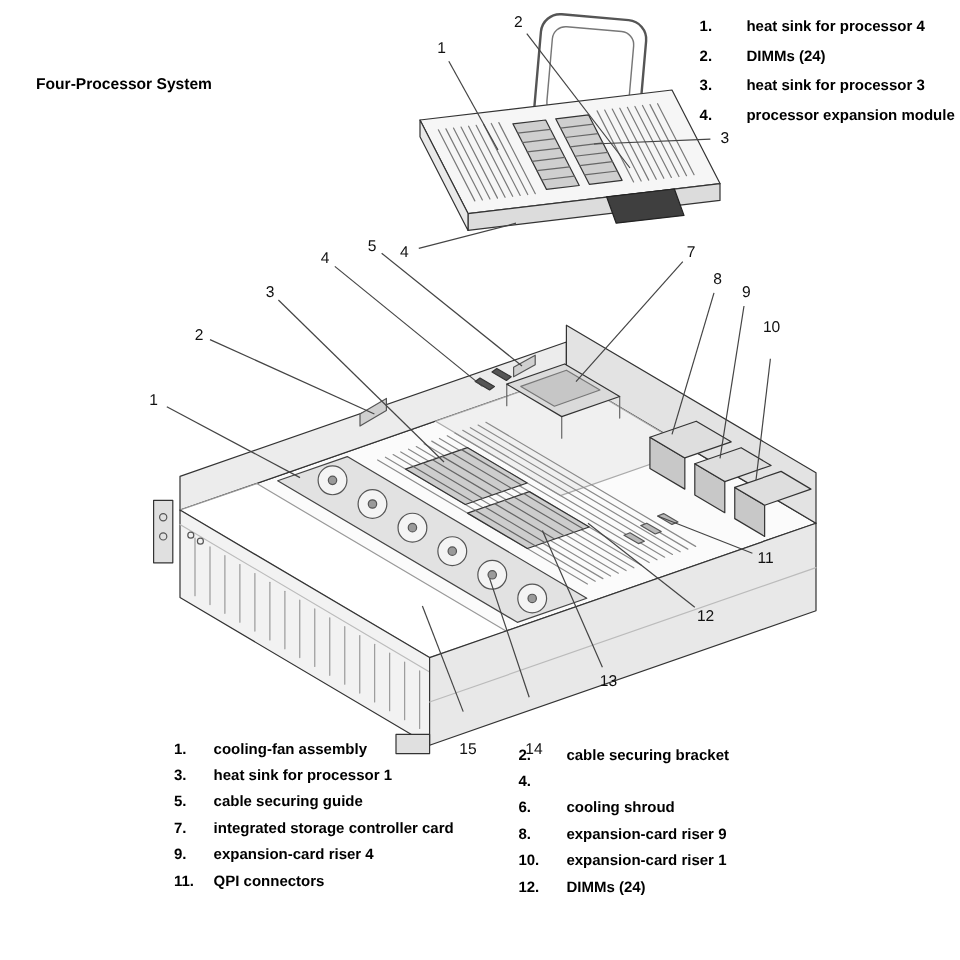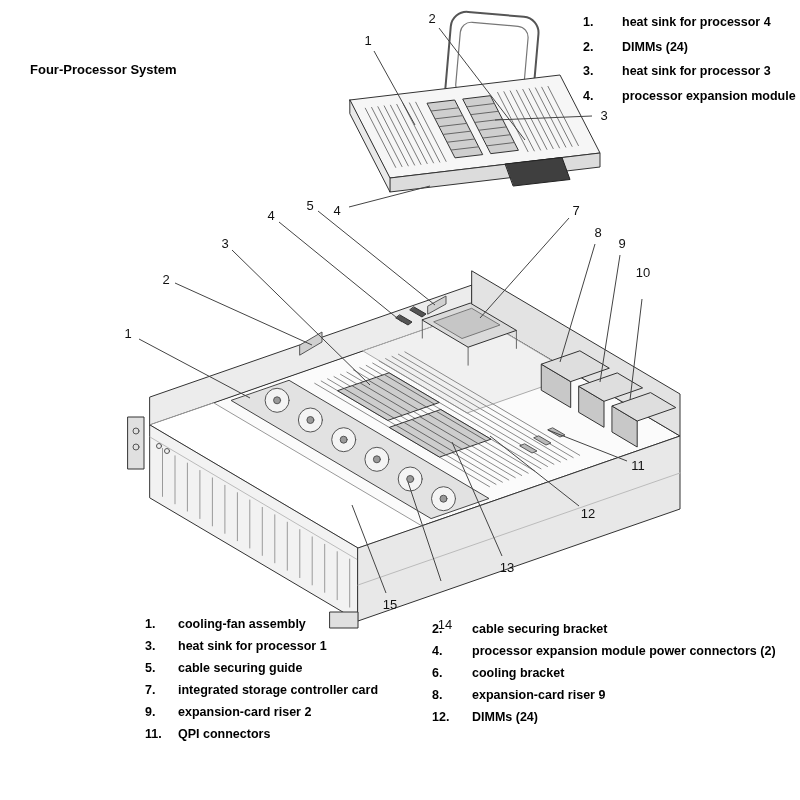--- a/index.html
+++ b/index.html
@@ -259,21 +259,21 @@
   <span class="callout" style="left:271px;top:215px">4</span>
   <span class="callout" style="left:310px;top:205px">5</span>
   <span class="callout" style="left:576px;top:210px">7</span>
   <span class="callout" style="left:598px;top:232px">8</span>
   <span class="callout" style="left:622px;top:243px">9</span>
   <span class="callout" style="left:643px;top:272px">10</span>
   <span class="callout" style="left:638px;top:465px">11</span>
   <span class="callout" style="left:588px;top:513px">12</span>
   <span class="callout" style="left:507px;top:567px">13</span>
   <span class="callout" style="left:445px;top:624px">14</span>
-  <span class="callout" style="left:390px;top:604px">15</span>
+  <span class="callout" style="left:390px;top:624px">15</span>
 
   <div class="legend legend-top">
     <div class="lrow">
       <span class="lnum">1.</span>
       <span class="llabel">heat sink for processor 4</span>
     </div>
     <div class="lrow">
       <span class="lnum">2.</span>
       <span class="llabel">DIMMs (24)</span>
     </div>
@@ -299,44 +299,47 @@
     <div class="lrow">
       <span class="lnum">5.</span>
       <span class="llabel">cable securing guide</span>
     </div>
     <div class="lrow">
       <span class="lnum">7.</span>
       <span class="llabel">integrated storage controller card</span>
     </div>
     <div class="lrow">
       <span class="lnum">9.</span>
-      <span class="llabel">expansion-card riser 2</span>
+      <span class="llabel">expansion-card riser 4</span>
     </div>
     <div class="lrow">
       <span class="lnum">11.</span>
       <span class="llabel">QPI connectors</span>
     </div>
   </div>
 
   <div class="legend legend-br">
     <div class="lrow">
       <span class="lnum">2.</span>
       <span class="llabel">cable securing bracket</span>
     </div>
     <div class="lrow">
       <span class="lnum">4.</span>
-      <span class="llabel">processor expansion module power connectors (2)</span>
     </div>
     <div class="lrow">
       <span class="lnum">6.</span>
-      <span class="llabel">cooling bracket</span>
+      <span class="llabel">cooling shroud</span>
     </div>
     <div class="lrow">
       <span class="lnum">8.</span>
       <span class="llabel">expansion-card riser 9</span>
     </div>
     <div class="lrow">
+      <span class="lnum">10.</span>
+      <span class="llabel">expansion-card riser 1</span>
+    </div>
+    <div class="lrow">
       <span class="lnum">12.</span>
       <span class="llabel">DIMMs (24)</span>
     </div>
   </div>
 
 </div>
 
 </body></html>

